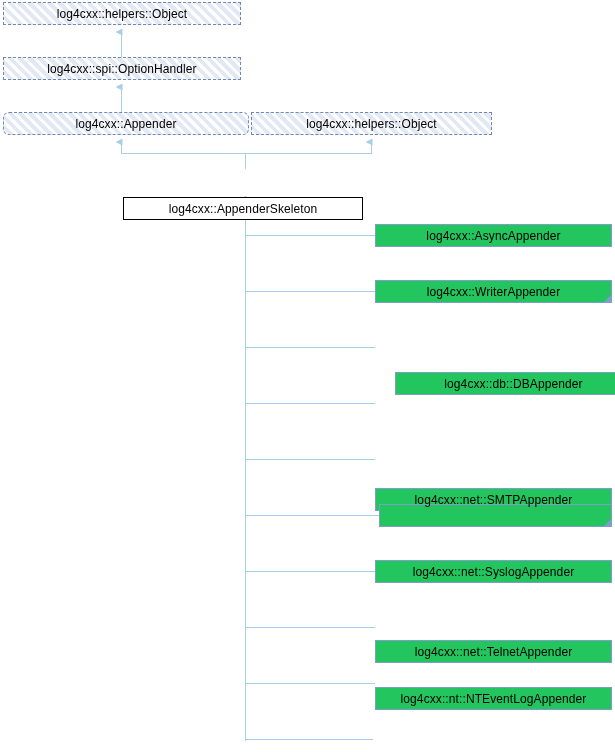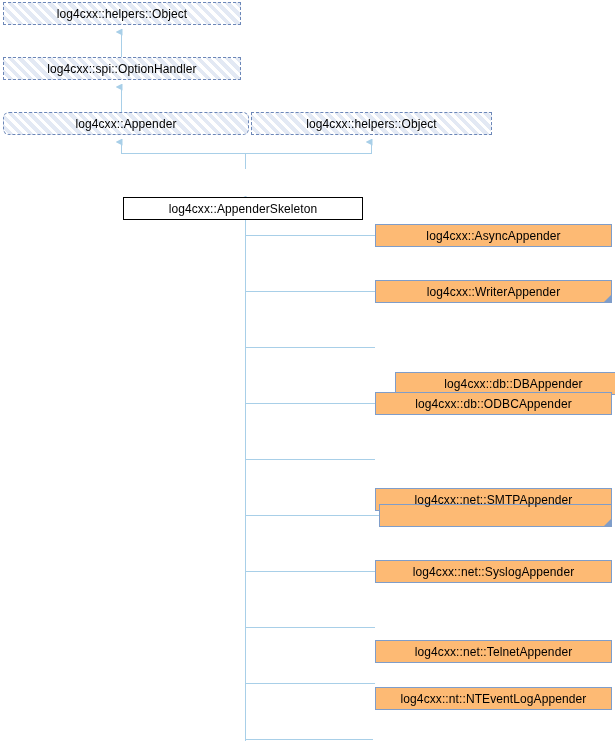--- a/index.html
+++ b/index.html
@@ -49,21 +49,21 @@
     );
   }
   
   .node.current {
     border: 1px solid #000000;
     background: #ffffff;
   }
   
   .node.derived {
     border: 1px solid #7f9dc9;
-    background: #fdba74;
+    background: #22c55e;
   }
   .node .label {
     position: relative;
     z-index: 2;
     padding: 0 4px;
   }
   
   .node .fold {
     position: absolute;
     right: -1px;
@@ -138,23 +138,20 @@
 
   <div class="node derived" style="left:375px; top:280px; width:237px; height:23px;">
     <span class="label">log4cxx::WriterAppender</span>
     <span class="fold"></span>
   </div>
 
   <div class="node derived" style="left:395px; top:336px; width:237px; height:23px;margin-top:36px;">
     <span class="label">log4cxx::db::DBAppender</span>
   </div>
 
-  <div class="node derived" style="left:375px; top:392px; width:237px; height:23px;">
-    <span class="label">log4cxx::db::ODBCAppender</span>
-  </div>
 
   <div class="node derived" style="left:375px; top:448px; width:237px; height:23px;margin-top:40px;">
     <span class="label">log4cxx::net::SMTPAppender</span>
   </div>
 
   <div class="node derived" style="left:379px; top:504px; width:233px; height:23px;">
     <span class="fold"></span>
   </div>
 
   <div class="node derived" style="left:375px; top:560px; width:237px; height:23px;">

